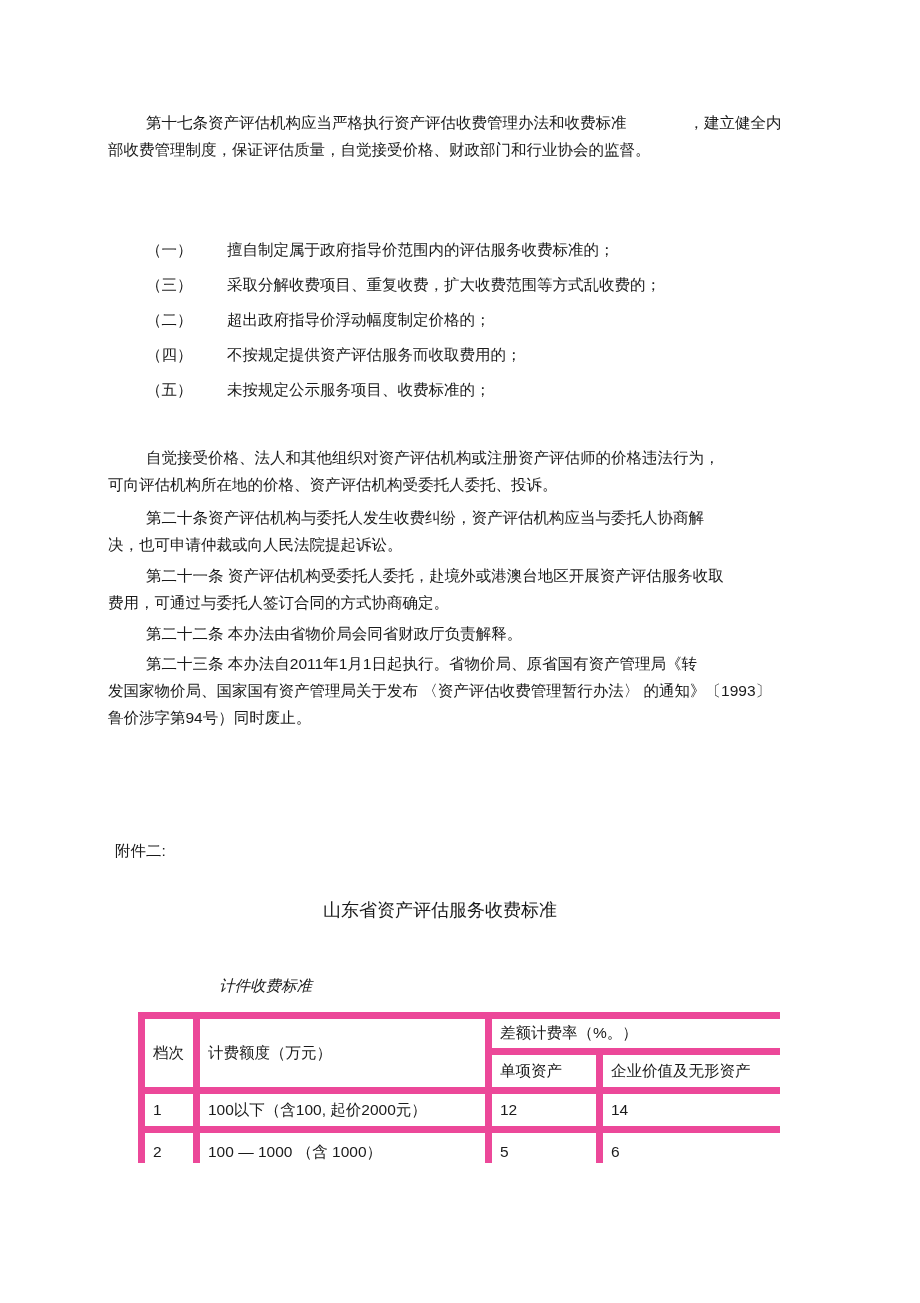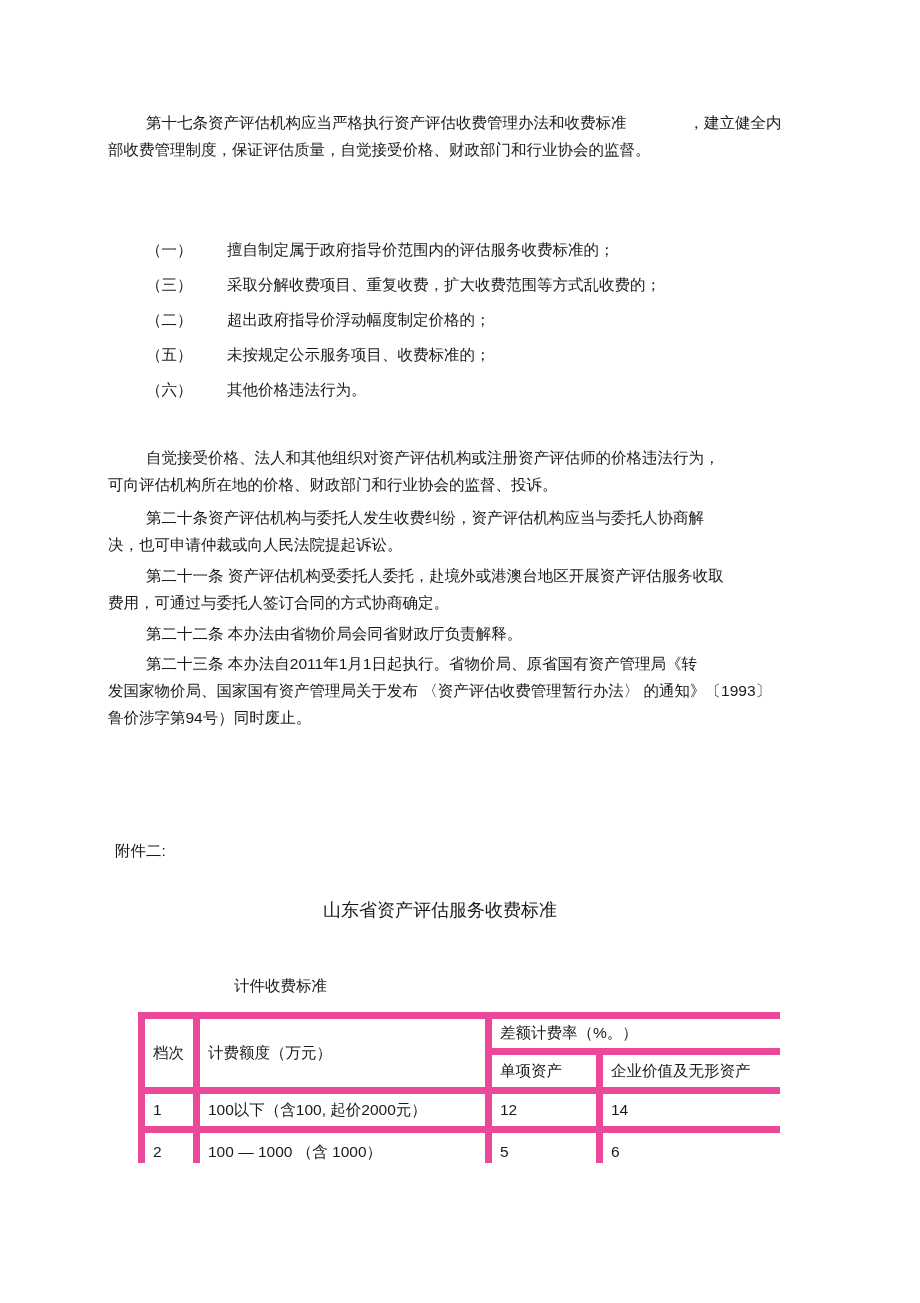--- a/index.html
+++ b/index.html
@@ -29,21 +29,21 @@
   
   .vlist { position: absolute; left: 108px; width: 802px; font-size: 15.5px; font-family: Liberation Serif, serif; }
   .vitem { height: 35px; line-height: 35px; padding-left: 38px; }
   .vnum { display: inline-block; width: 81px; }
   
   .attach { position: absolute; left: 115px; font-size: 15.5px; line-height: 27px; margin-top: 28px; }
   .app-title {
     position: absolute; left: 0; width: 880px;
     text-align: center; font-size: 18px; line-height: 27px;
   }
-  .app-subtitle { position: absolute; left: 234px; font-size: 15.5px; line-height: 27px; }
+  .app-subtitle { position: absolute; left: 219px; font-size: 15.5px; line-height: 27px; font-style: italic; }
   
   .table-clip {
     position: absolute; left: 138px; top: 1012px;
     width: 657px; height: 151px; overflow: hidden;
   }
   table.fee {
     border-collapse: collapse;
     table-layout: fixed;
     width: 655px;
     font-size: 15.5px;
@@ -77,30 +77,30 @@
     <div class="vitem">
       <span class="vnum">（一）</span><span class="vtext">擅自制定属于政府指导价范围内的评估服务收费标准的；</span>
     </div>
     <div class="vitem">
       <span class="vnum">（三）</span><span class="vtext">采取分解收费项目、重复收费，扩大收费范围等方式乱收费的；</span>
     </div>
     <div class="vitem">
       <span class="vnum">（二）</span><span class="vtext">超出政府指导价浮动幅度制定价格的；</span>
     </div>
     <div class="vitem">
-      <span class="vnum">（五）</span><span class="vtext">未按规定公示服务项目、收费标准的；</span>
+      <span class="vnum">（四）</span><span class="vtext">不按规定提供资产评估服务而收取费用的；</span>
     </div>
     <div class="vitem">
-      <span class="vnum">（六）</span><span class="vtext">其他价格违法行为。</span>
+      <span class="vnum">（五）</span><span class="vtext">未按规定公示服务项目、收费标准的；</span>
     </div>
   </div>
 
   <div class="block" style="top:444px">
     <div class="ln ind">自觉接受价格、法人和其他组织对资产评估机构或注册资产评估师的价格违法行为，</div>
-    <div class="ln">可向评估机构所在地的价格、财政部门和行业协会的监督、投诉。</div>
+    <div class="ln">可向评估机构所在地的价格、资产评估机构受委托人委托、投诉。</div>
   </div>
 
   <div class="block" style="top:504px">
     <div class="ln ind">第二十条资产评估机构与委托人发生收费纠纷，资产评估机构应当与委托人协商解</div>
     <div class="ln">决，也可申请仲裁或向人民法院提起诉讼。</div>
   </div>
 
   <div class="block" style="top:562px">
     <div class="ln ind">第二十一条 资产评估机构受委托人委托，赴境外或港澳台地区开展资产评估服务收取</div>
     <div class="ln">费用，可通过与委托人签订合同的方式协商确定。</div>

